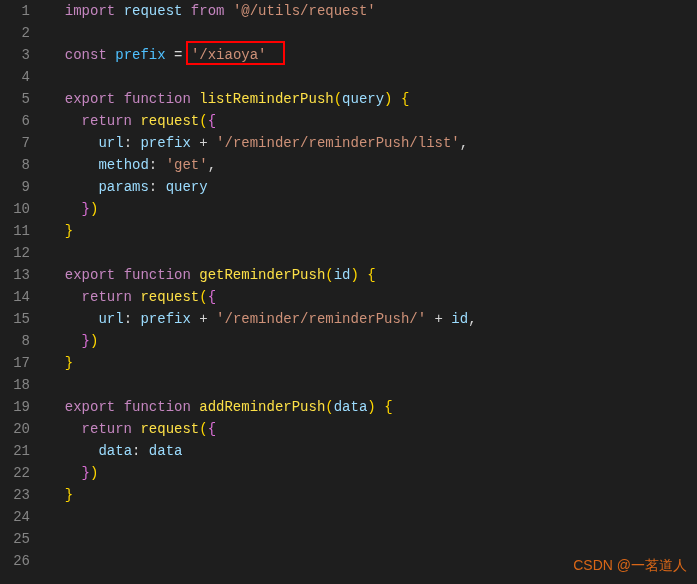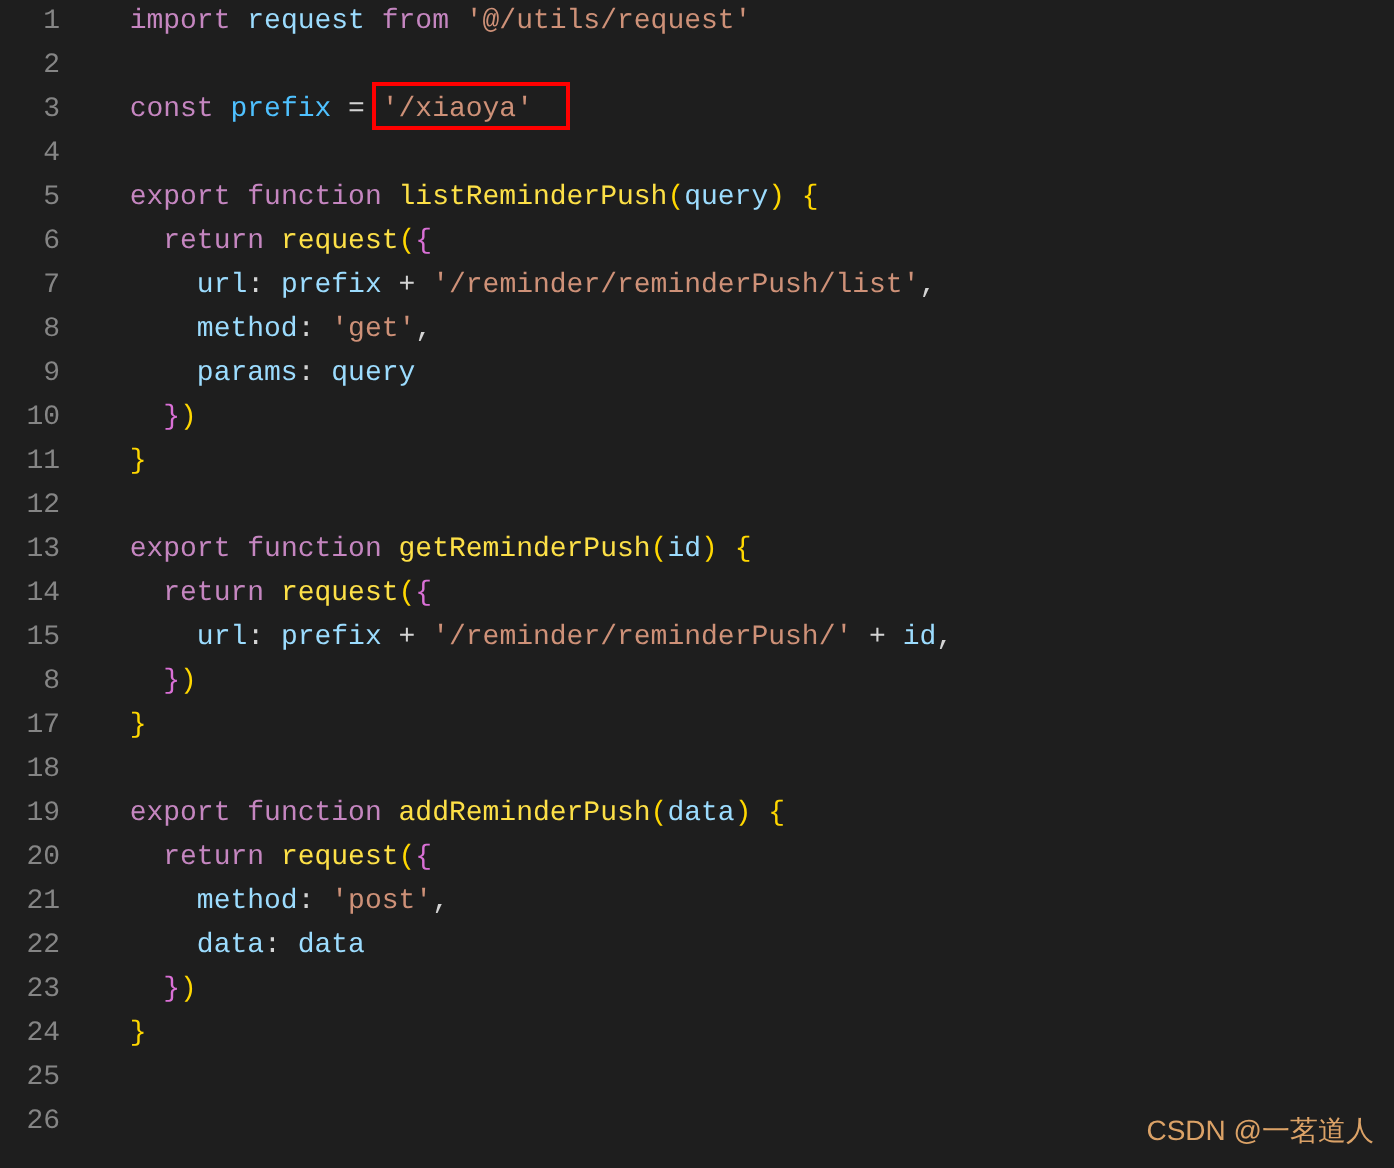--- a/index.html
+++ b/index.html
@@ -37,21 +37,21 @@
     .tok-brace { color: #ffd700; }
     .highlight-box {
       border: 2px solid #ff0000;
       position: absolute;
       pointer-events: none;
     }
     .watermark {
       position: absolute;
       bottom: 8px;
       right: 10px;
-      color: #fdba74;
+      color: #f97316;
       font-family: sans-serif;
       font-size: 14px;
       opacity: 0.85;
     }
   </style>
 </head>
 <body>
 
 <div class="editor">
   <div class="gutter" id="gutter">
@@ -96,21 +96,20 @@
     <div class="line">  <span class="tok-brace">}</span></div>
     <div class="line"></div>
     <div class="line">  <span class="tok-kw">export</span> <span class="tok-kw">function</span> <span class="tok-fn">getReminderPush</span><span class="tok-paren">(</span><span class="tok-var">id</span><span class="tok-paren">)</span> <span class="tok-brace">{</span></div>
     <div class="line">    <span class="tok-kw">return</span> <span class="tok-fn">request</span><span class="tok-paren">(</span><span class="tok-paren2">{</span></div>
     <div class="line">      <span class="tok-var">url</span>: <span class="tok-var">prefix</span><span> + </span><span class="tok-str">'/reminder/reminderPush/'</span><span> + </span><span class="tok-var">id</span>,</div>
     <div class="line">    <span class="tok-paren2">}</span><span class="tok-paren">)</span></div>
     <div class="line">  <span class="tok-brace">}</span></div>
     <div class="line"></div>
     <div class="line">  <span class="tok-kw">export</span> <span class="tok-kw">function</span> <span class="tok-fn">addReminderPush</span><span class="tok-paren">(</span><span class="tok-var">data</span><span class="tok-paren">)</span> <span class="tok-brace">{</span></div>
     <div class="line">    <span class="tok-kw">return</span> <span class="tok-fn">request</span><span class="tok-paren">(</span><span class="tok-paren2">{</span></div>
-    <div class="line">      <span class="tok-var">method</span>: <span class="tok-str">'post'</span>,</div>
     <div class="line">      <span class="tok-var">data</span>: <span class="tok-var">data</span></div>
     <div class="line">    <span class="tok-paren2">}</span><span class="tok-paren">)</span></div>
     <div class="line">  <span class="tok-brace">}</span></div>
   </div>
 </div>
 
 <div class="highlight-box" id="hibox" style="top: 41px; left: 186px; width: 99px; height: 24px;"></div>
 <div class="watermark">CSDN @一茗道人</div>
 
 </body></html>

